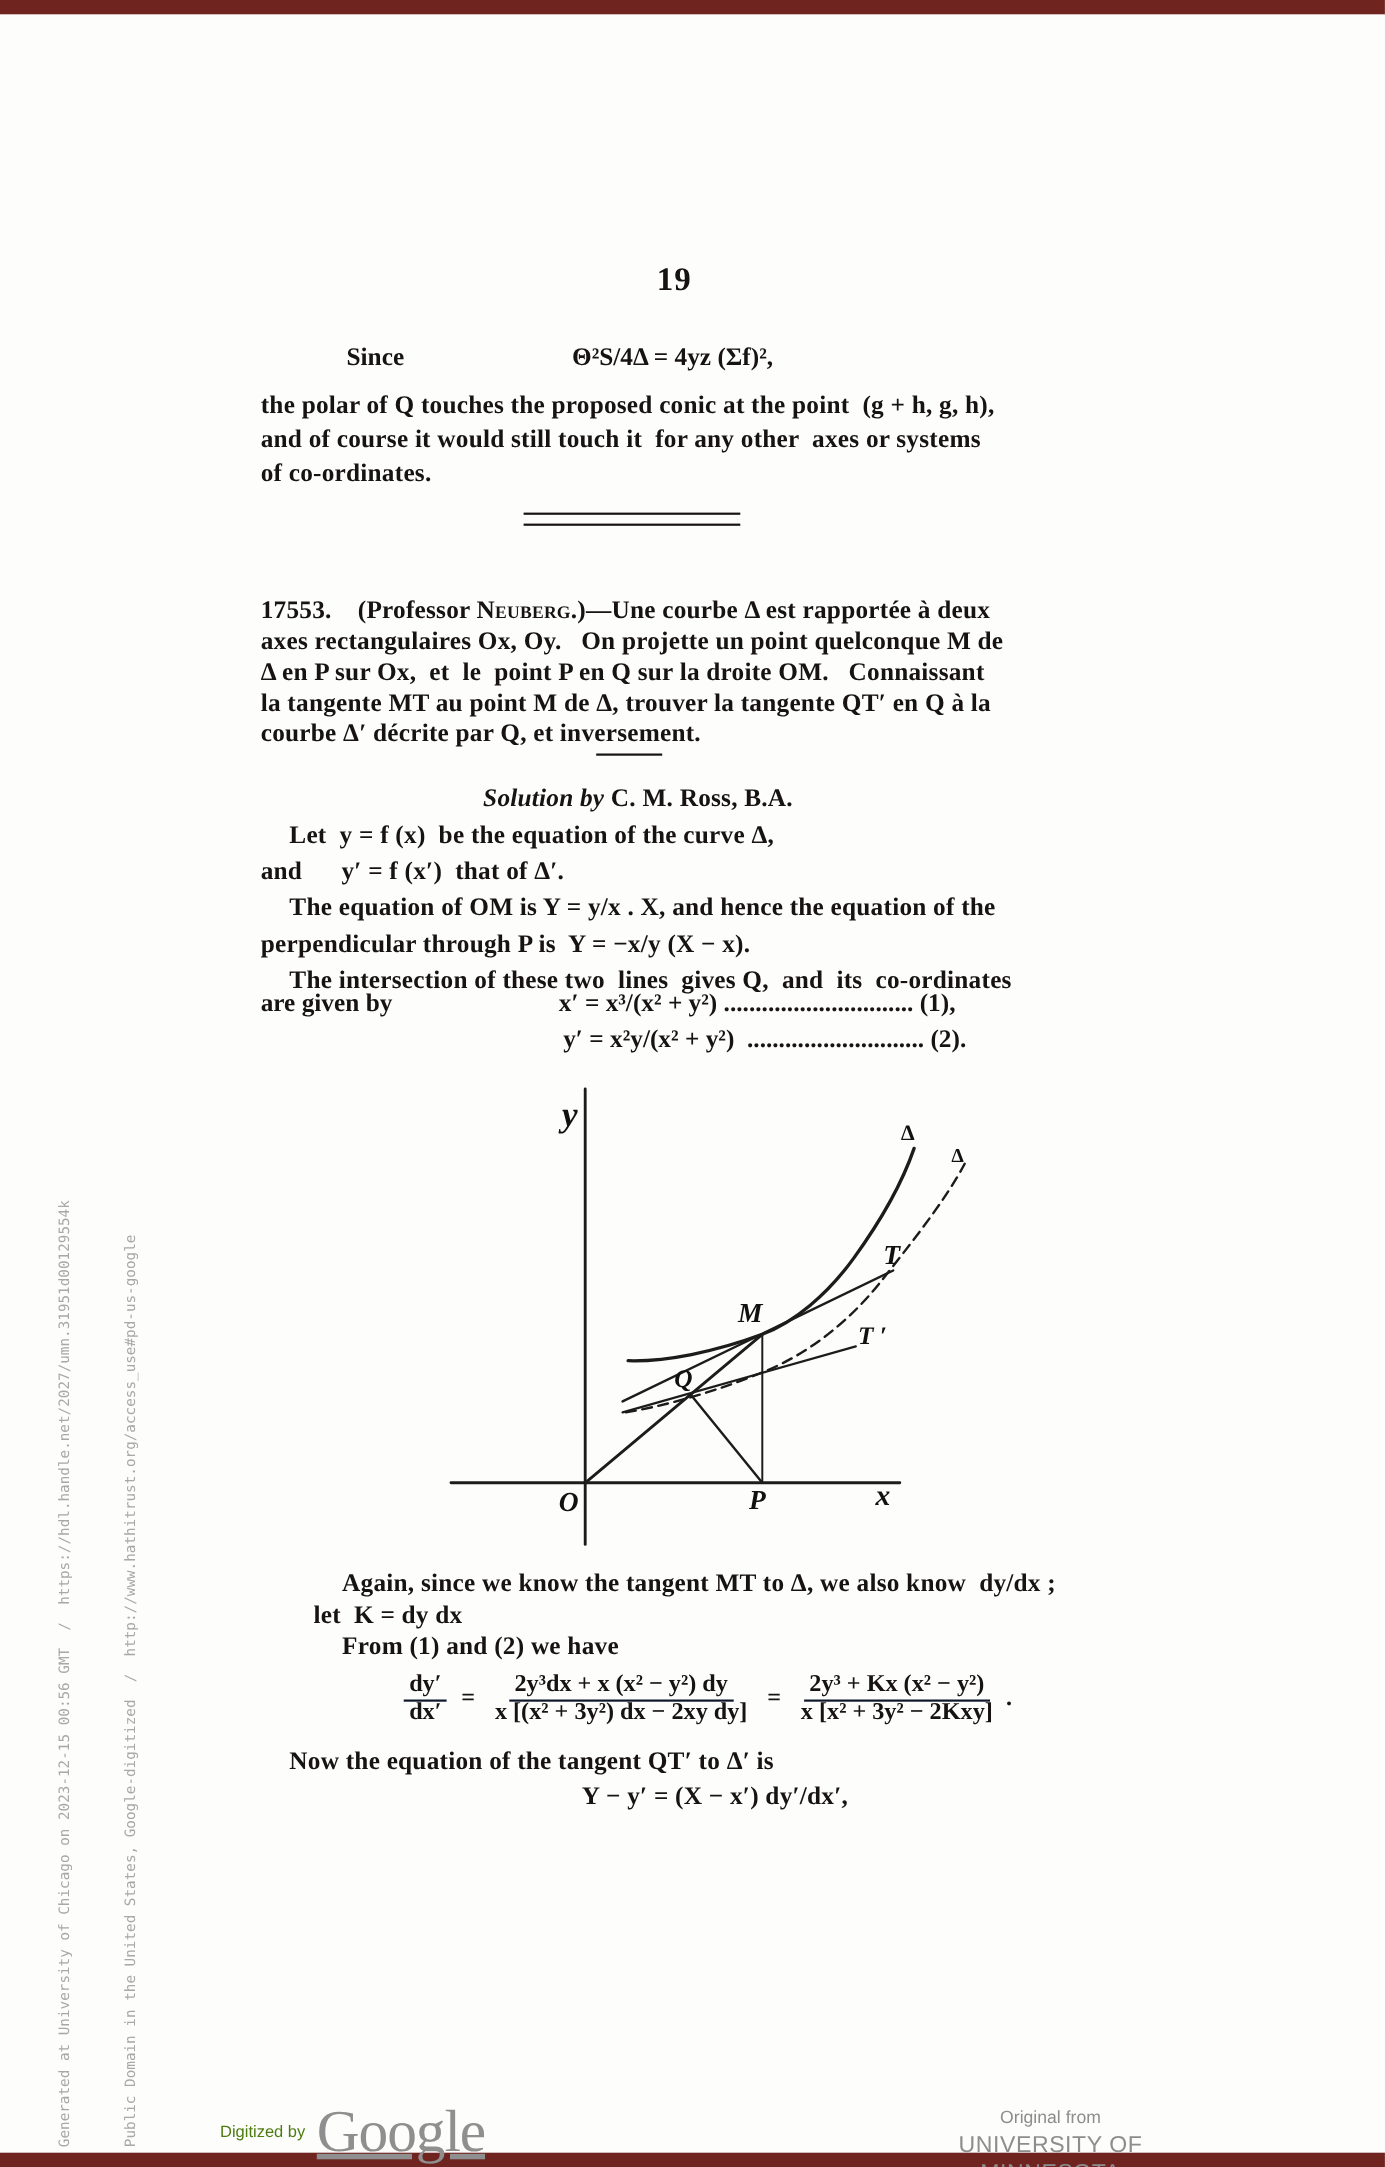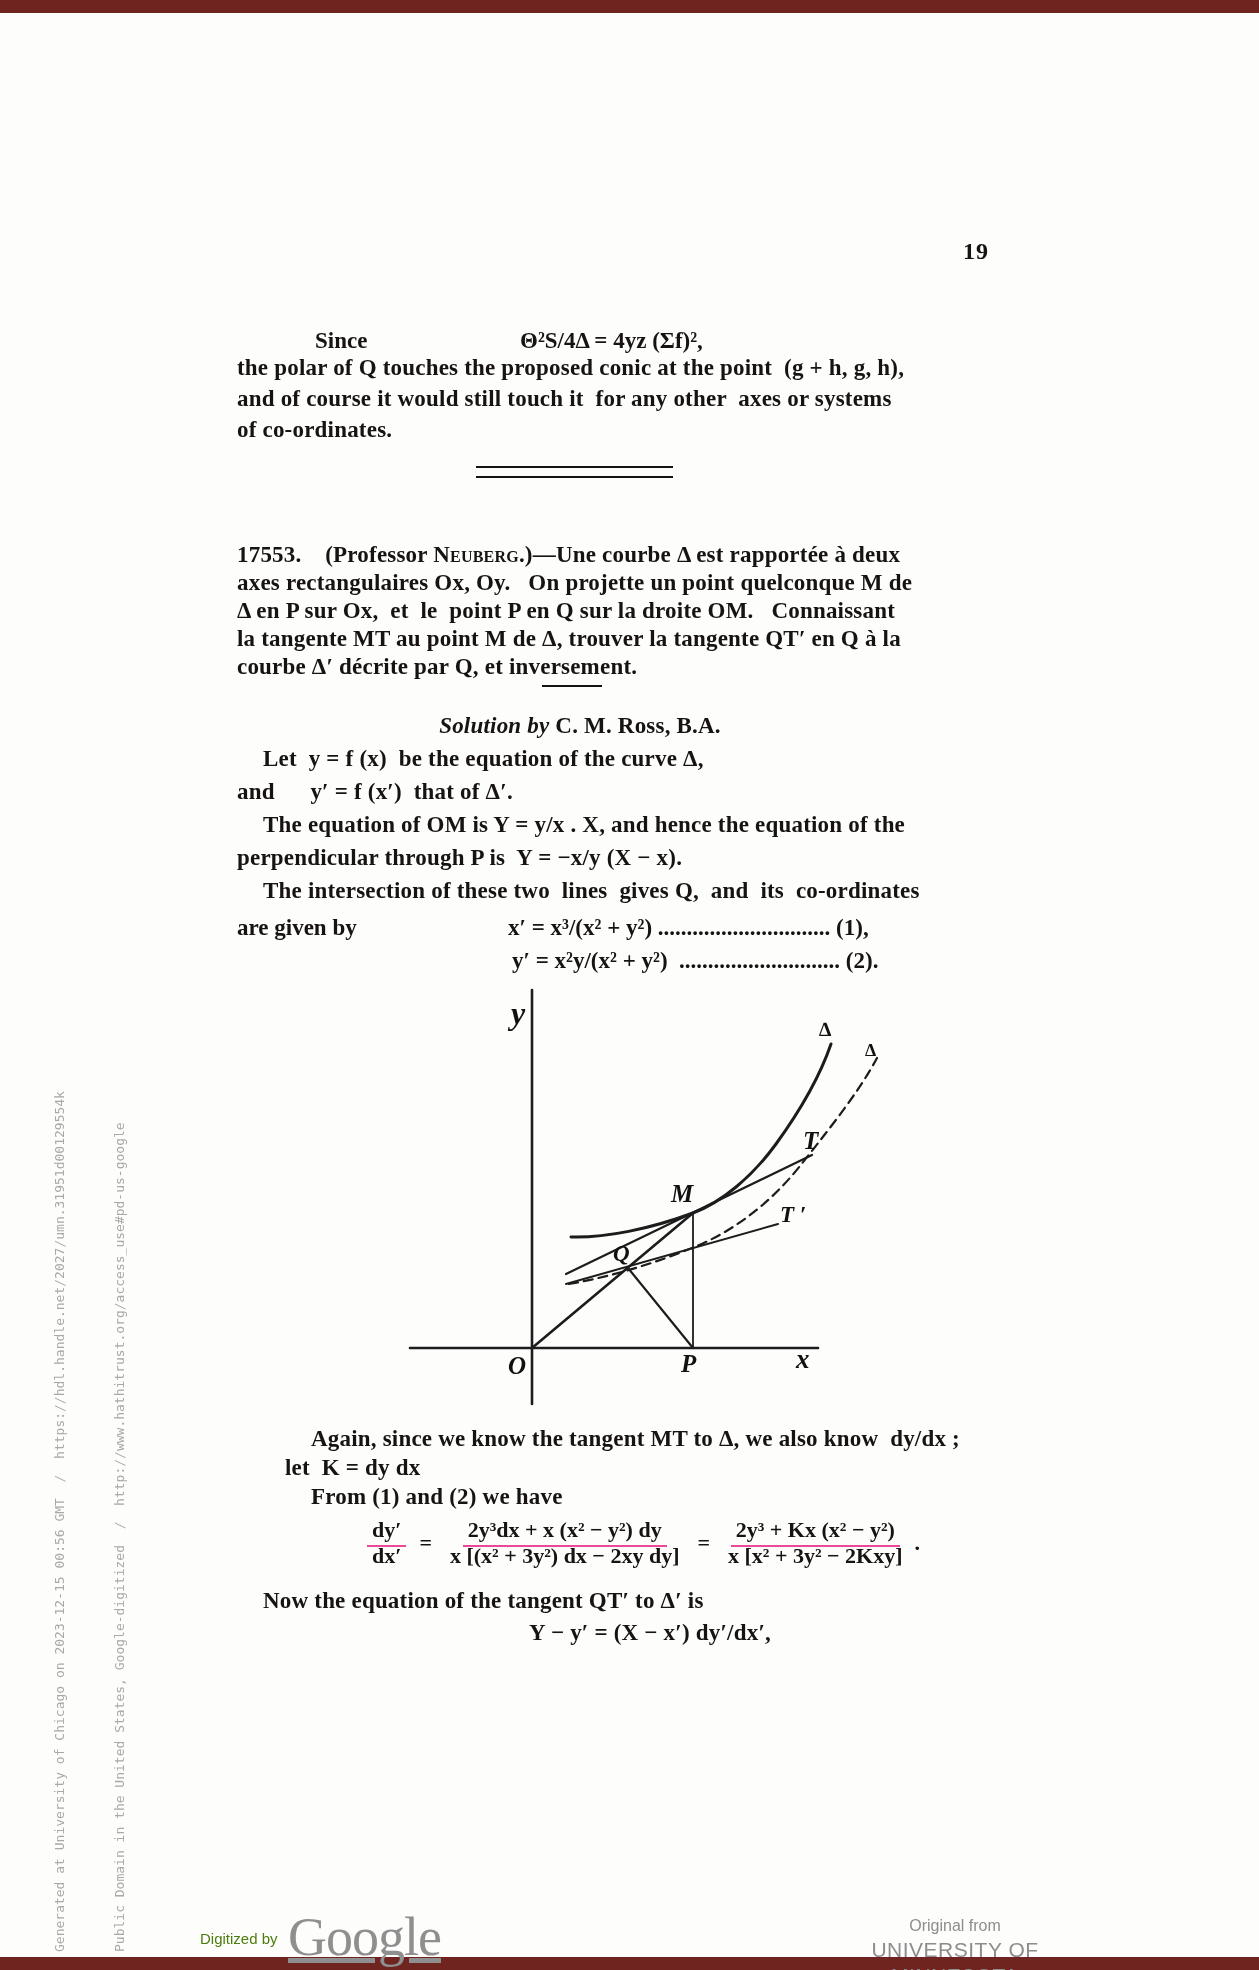--- a/index.html
+++ b/index.html
@@ -16,36 +16,36 @@
   .block > div { line-height:31px; white-space:pre; }
   .tight > div { line-height:28px; }
   .sol > div { line-height:33px; }
   .again > div { line-height:29px;margin-left:48px; }
   .indent { padding-left:26px; }
   .center { text-align:center; }
   .num-bold { font-weight:700; }
   .smallcaps { font-variant:small-caps; }
   .ital { font-style:italic; }
 
-  .pagenum { position:absolute; left:237px; top:238px; width:752px; text-align:right;
-             font-size:24px; font-weight:600; letter-spacing:1px; }
+  .pagenum { position:absolute; left:237px; top:238px; width:752px; text-align:center;
+             font-size:30px; font-weight:600; letter-spacing:1px; }
 
   .row { position:absolute; height:32px; font-size:23px; font-weight:600; white-space:pre; }
-  .row .at { position:absolute; top:16px; white-space:pre; }
+  .row .at { position:absolute; top:0; white-space:pre; }
 
   .rule-double { position:absolute; left:476px; top:466px; width:197px; height:8px;
                  border-top:2px solid #161310; border-bottom:2.5px solid #161310; }
   .rule-short { position:absolute; left:542px; top:685px; width:60px; height:0;
                 border-top:2.5px solid #161310; }
 
   .bigeq { position:absolute; left:280px; top:1506px; width:720px; height:74px;
            display:flex; align-items:center; justify-content:center;
            font-size:22px; font-weight:600; white-space:pre; }
   .frac { display:inline-block; vertical-align:middle; text-align:center; margin:0 7px; }
-  .frac .fnum { padding:0 5px 3px; border-bottom:2px solid #ec4899; }
+  .frac .fnum { padding:0 5px 3px; border-bottom:2px solid #0f172a; }
   .frac .fden { padding:3px 5px 0; }
   .eqsign { margin:0 6px; }
 
   .sidebar { position:absolute; left:10px; top:1952px; transform:rotate(-90deg);
              transform-origin:0 0; width:1060px;
              font-family:"DejaVu Sans Mono", monospace; font-size:13px; line-height:20px;
              color:var(--meta-gray,#a8a8a8); white-space:pre; }
 
   .foot-digitized { position:absolute; left:200px; top:1930px;
                     font-family:"Liberation Sans", sans-serif; font-size:15px; color:#4d7c0f; }

